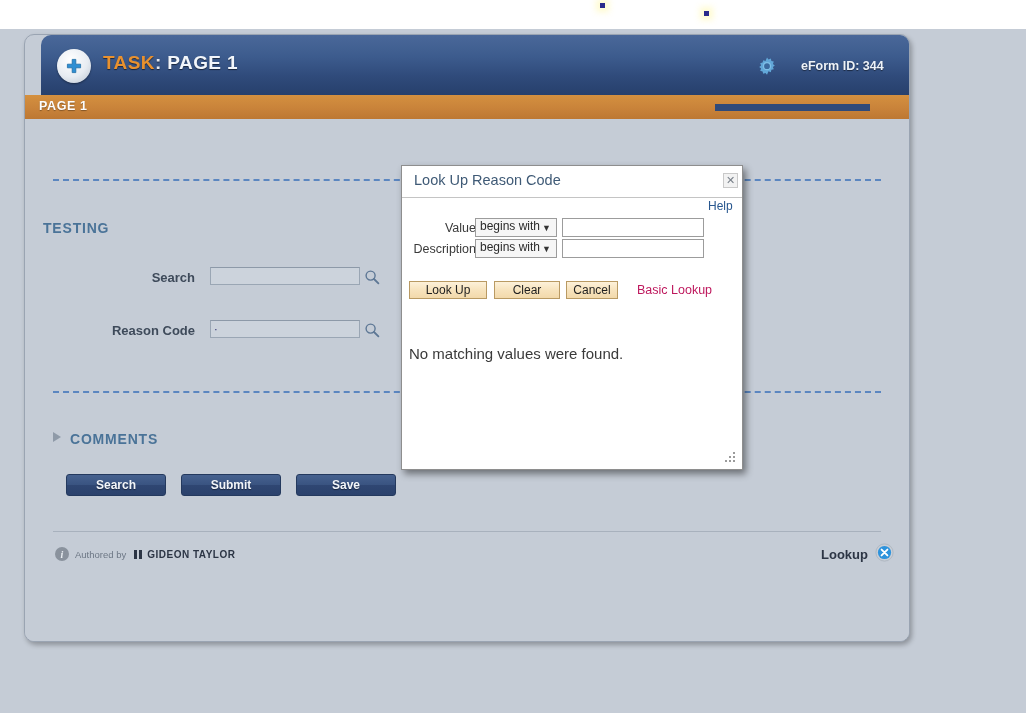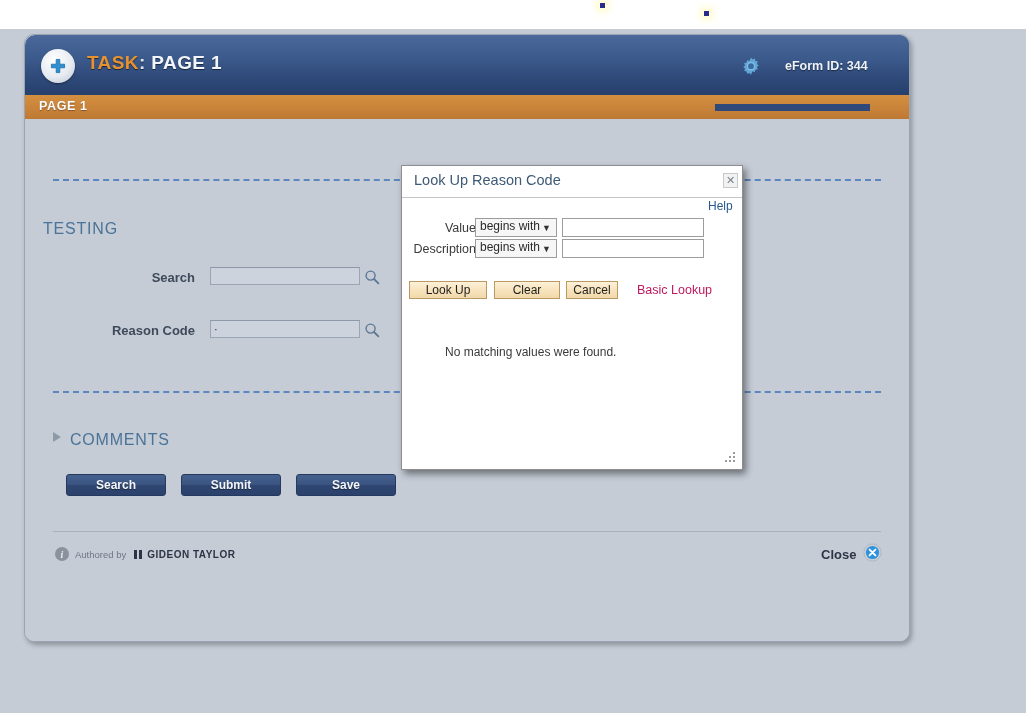--- a/index.html
+++ b/index.html
@@ -42,21 +42,21 @@
     width: 884px; height: 606px;
     background: #c5ccd6;
     border-radius: 10px;
     border: 1px solid #9aa4b2;
     box-shadow: 2px 3px 5px rgba(0,0,0,0.28);
     overflow: hidden;
   }
   
   #task-header {
     position: absolute;
-    left: 0; top: 0;
+    left: 16px; top: 0;
     width: 952px; height: 60px;
     background: linear-gradient(to bottom, #4a6899 0%, #3d5c8e 35%, #2f4a7a 70%, #27406c 100%);
     border-top-left-radius: 10px;
     border-top-right-radius: 10px;
     border-bottom: 1px solid #1d3154;
   }
   #plus-badge {
     position: absolute;
     left: 16px; top: 14px;
     width: 34px; height: 34px;
@@ -129,22 +129,22 @@
   }
   .section-divider {
     position: absolute;
     height: 0;
     border-top: 2px dashed #5b86c0;
   }
   #divider-testing { left: 28px; top: 60px; width: 828px; }
   #divider-comments { left: 28px; top: 272px; width: 828px; }
   .section-label {
     position: absolute;
-    font-size: 16px;
-    font-weight: normal;
+    font-size: 14px;
+    font-weight: bold;
     color: #4a7398;
     letter-spacing: 0.8px;
   }
   #label-testing { left: 18px; top: 101px; }
   #label-comments { left: 45px; top: 312px; }
   #comments-arrow {
     position: absolute;
     left: 28px; top: 313px;
     width: 0; height: 0;
     border-left: 8px solid #8f9aa8;
@@ -367,24 +367,23 @@
     left: 637px; top: 283px;
     font-size: 12.5px;
     color: #be185d;
     text-decoration: none;
     cursor: pointer;
     white-space: nowrap;
   }
   #no-match-msg {
     position: absolute;
     left: 409px; top: 345px;
-    font-size: 12px;
+    font-size: 15px;
     color: #3a3a3a;
     white-space: nowrap;
-    margin-left: 36px;
   }
   #resize-grip {
     position: absolute;
     left: 725px; top: 452px;
     width: 12px; height: 12px;
   }
   #resize-grip i {
     position: absolute;
     width: 2px; height: 2px;
     background: #9b9b9b;
@@ -467,21 +466,21 @@
       <span id="info-icon">i</span>
       <span id="authored-text">Authored by</span>
       <span id="gt-bars">
           <i></i>
           <i></i>
         </span>
       <span id="gt-name">GIDEON TAYLOR</span>
     </div>
 
     <div id="close-block">
-      <span id="close-text">Close</span>
+      <span id="close-text">Lookup</span>
       <span>
         <svg width="19" height="19" viewBox="0 0 19 19" aria-hidden="true">
           <circle cx="9.5" cy="9.5" r="8.6" fill="#c9ced6" stroke="#aab2bd" stroke-width="0.8"></circle>
           <circle cx="9.5" cy="9.5" r="6.6" fill="#2e93dc"></circle>
           <path d="M6.6 6.6l5.8 5.8M12.4 6.6l-5.8 5.8" stroke="#ffffff" stroke-width="1.9" stroke-linecap="round"></path>
         </svg>
       </span>
     </div>
 
   </div>

